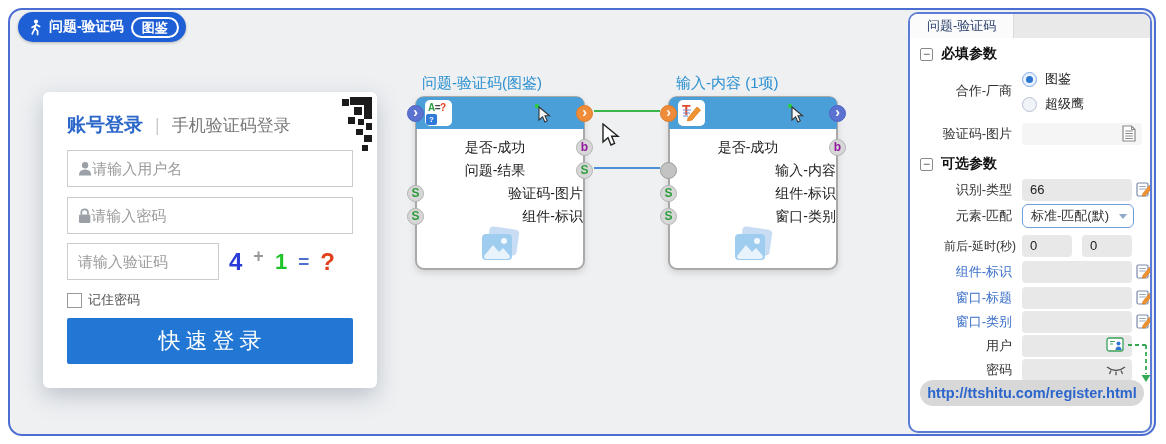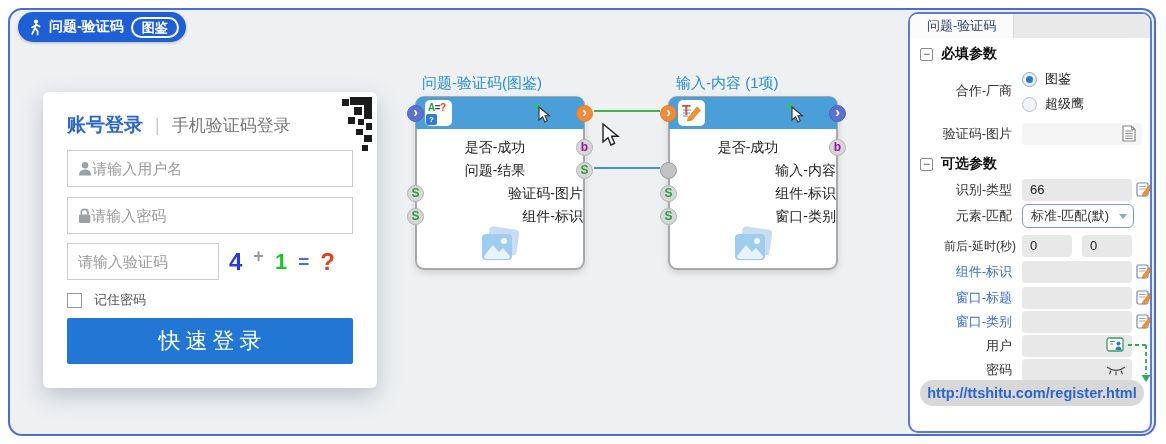--- a/index.html
+++ b/index.html
@@ -25,21 +25,21 @@
   .finput input::placeholder{color:#9b9b9b}
   .row-user{top:58px;width:286px}
   .row-pass{top:105px;width:286px}
   .row-code{top:151px;width:152px}
   .captcha{position:absolute;left:186px;top:151px;height:37px;display:flex;align-items:center;gap:11px;font-weight:bold}
   .c-a{color:#2a3bd8;font-size:24px}
   .c-plus{color:#999;font-size:18px;position:relative;top:-5px}
   .c-b{color:#1ec32a;font-size:22px}
   .c-eq{color:#4a6fd0;font-size:19px}
   .c-q{color:#e2401c;font-size:24px}
-  .remember{position:absolute;left:24px;top:199px;display:flex;align-items:center;gap:12px;color:#555;font-size:13px}
+  .remember{position:absolute;left:24px;top:199px;display:flex;align-items:center;gap:6px;color:#555;font-size:13px}
   .checkbox{width:15px;height:15px;border:1px solid #999;background:#fff;display:inline-block}
   .login-btn{position:absolute;left:24px;top:226px;width:286px;height:46px;background:#2277d4;color:#fff;font-size:22px;display:flex;align-items:center;justify-content:center;letter-spacing:5px;padding-left:5px;border-radius:2px;cursor:pointer}
 
   
   .node-title{position:absolute;font-size:15px;color:#2a8fd0;white-space:nowrap;z-index:3}
   .node{position:absolute;width:170px;height:174px;background:#fff;border:2px solid #a9a9a9;border-radius:9px;box-shadow:0 3px 7px rgba(0,0,0,.13);z-index:3}
   .node-header{position:absolute;left:-1px;top:-1px;right:-1px;height:32px;background:#4b9fd8;border-radius:7px 7px 0 0}
   .chip{position:absolute;left:9px;top:3px;width:27px;height:26px;background:#fff;border-radius:5px}
   .chip-expr{position:absolute;left:3px;top:2px;font-size:10px;font-weight:bold;letter-spacing:-.5px}
   .chip-expr .ga{color:#2f9e3f}.chip-expr .geq{color:#444}.chip-expr .gq{color:#e2401c}

